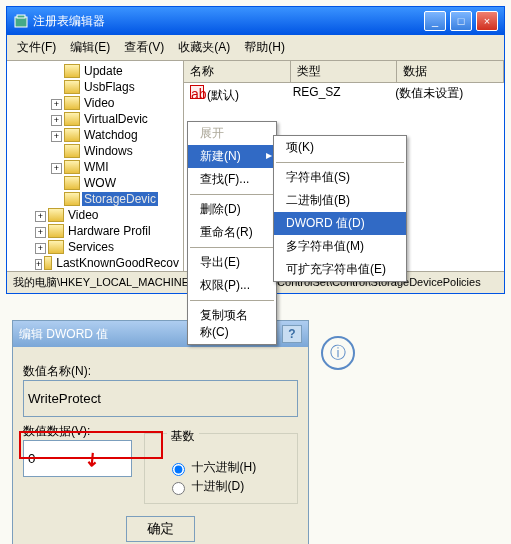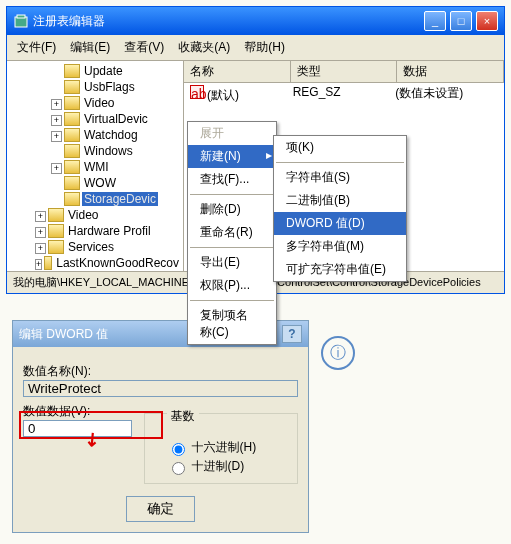--- a/index.html
+++ b/index.html
@@ -32,21 +32,21 @@
 .ctx-item.sep{height:0;border-top:1px solid #aca899;margin:3px 2px;padding:0}
 .ctx-item .arrow{position:absolute;right:4px}
 .statusbar{background:#ece9d8;border-top:1px solid #aca899;padding:3px 6px;font-size:11px}
 .red-arrow{color:#d00;font-size:18px;position:absolute;pointer-events:none;font-weight:bold}
 
 .dialog{width:295px;margin:20px 6px 6px 12px;border:1px solid #7b9ebd;background:#ece9d8;position:relative}
 .dialog .titlebar{background:linear-gradient(#aecdf0,#7ba7d7);color:#fff}
 .dialog .helpbtn{width:18px;height:16px;background:#c8ddf2;border:1px solid #7b9ebd;color:#3a6ea5;display:flex;align-items:center;justify-content:center;font-weight:bold}
 .dialog-body{padding:10px}
 .dialog label{display:block;margin-top:6px}
-input.text{width:100%;box-sizing:border-box;border:1px solid #7b9ebd;padding:0 4px;background:#fff}
+input.text{width:100%;box-sizing:border-box;border:1px solid #7b9ebd;padding:10px 4px;background:#fff}
 input.text.ro{background:#ece9d8}
 .fieldset{border:1px solid #d0d0bf;padding:6px 22px;margin-top:6px}
 .fieldset .legend{position:relative;top:-12px;background:#ece9d8;padding:0 4px;display:inline-block}
 .radio{display:flex;align-items:center;gap:4px;margin:2px 0}
 .btn{padding:3px 20px;border:1px solid #7b9ebd;background:#ece9d8;margin-top:12px}
 .redbox{border:2px solid #d00;position:absolute}
 .bluecircle{position:absolute;right:-40px;top:36px;width:30px;height:30px;border:2px solid #5a8ac6;border-radius:50%;display:flex;align-items:center;justify-content:center;color:#5a8ac6;font-size:16px}
 </style>
 </head>
 <body>

